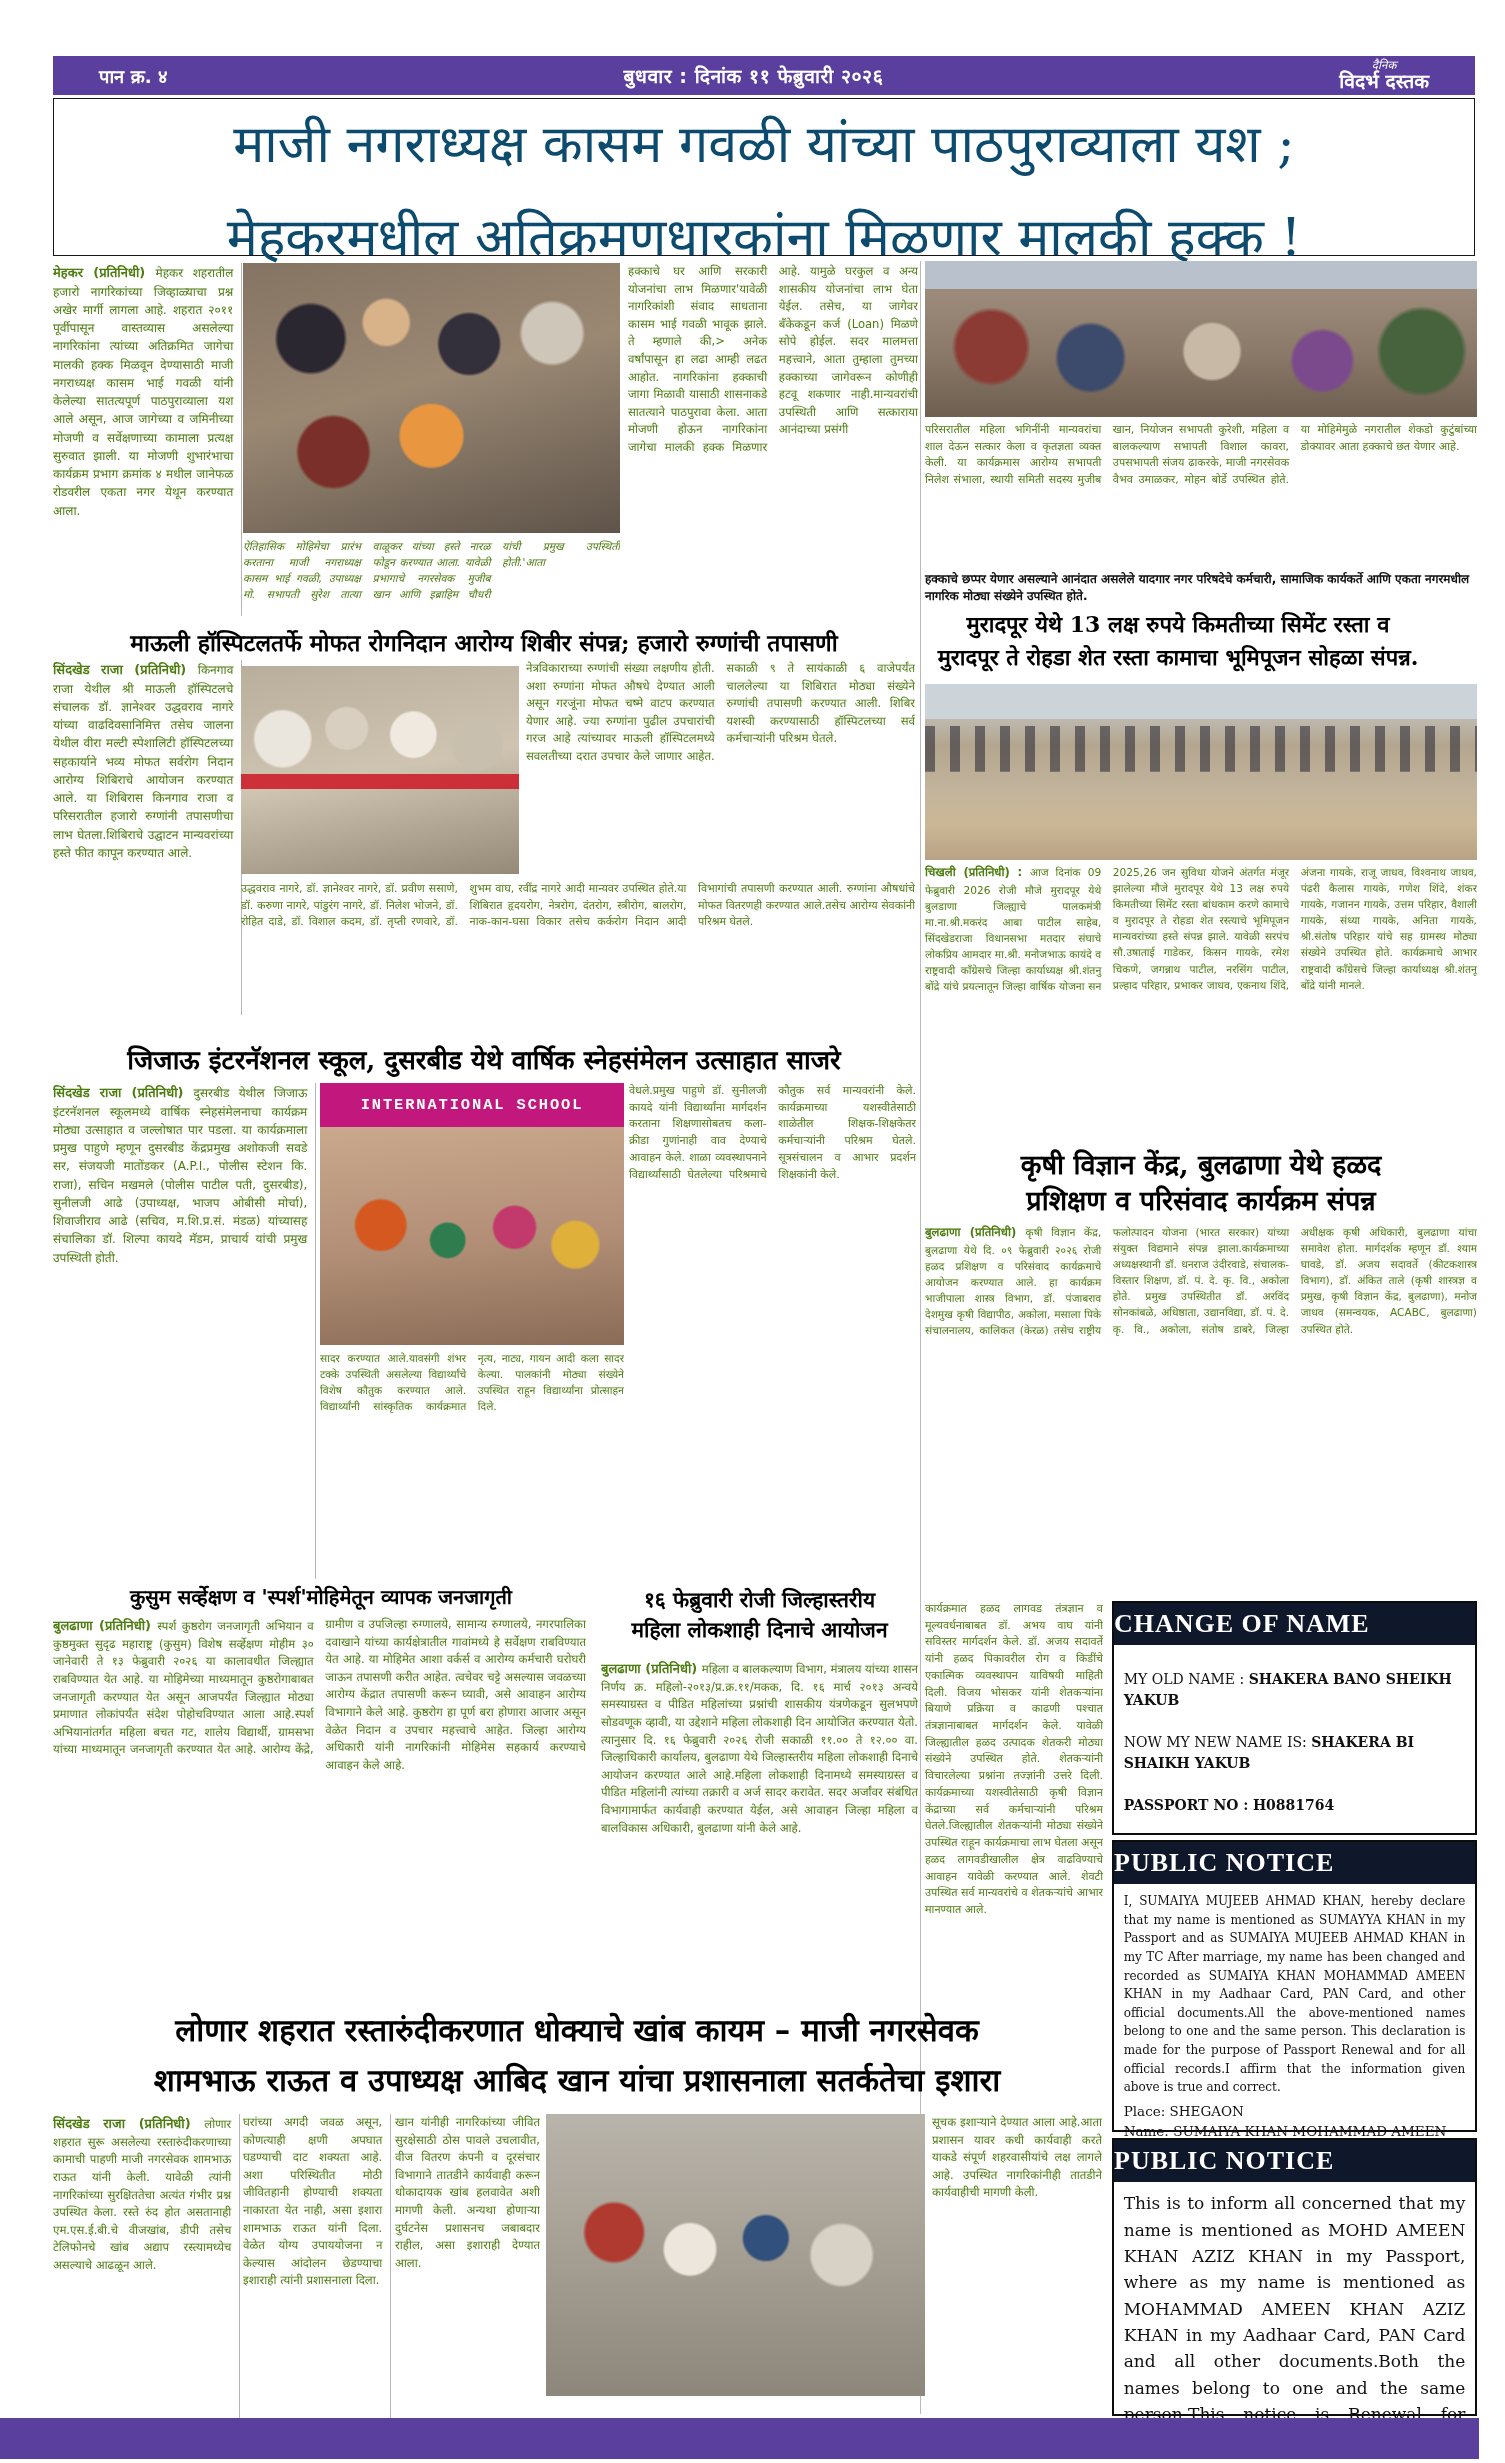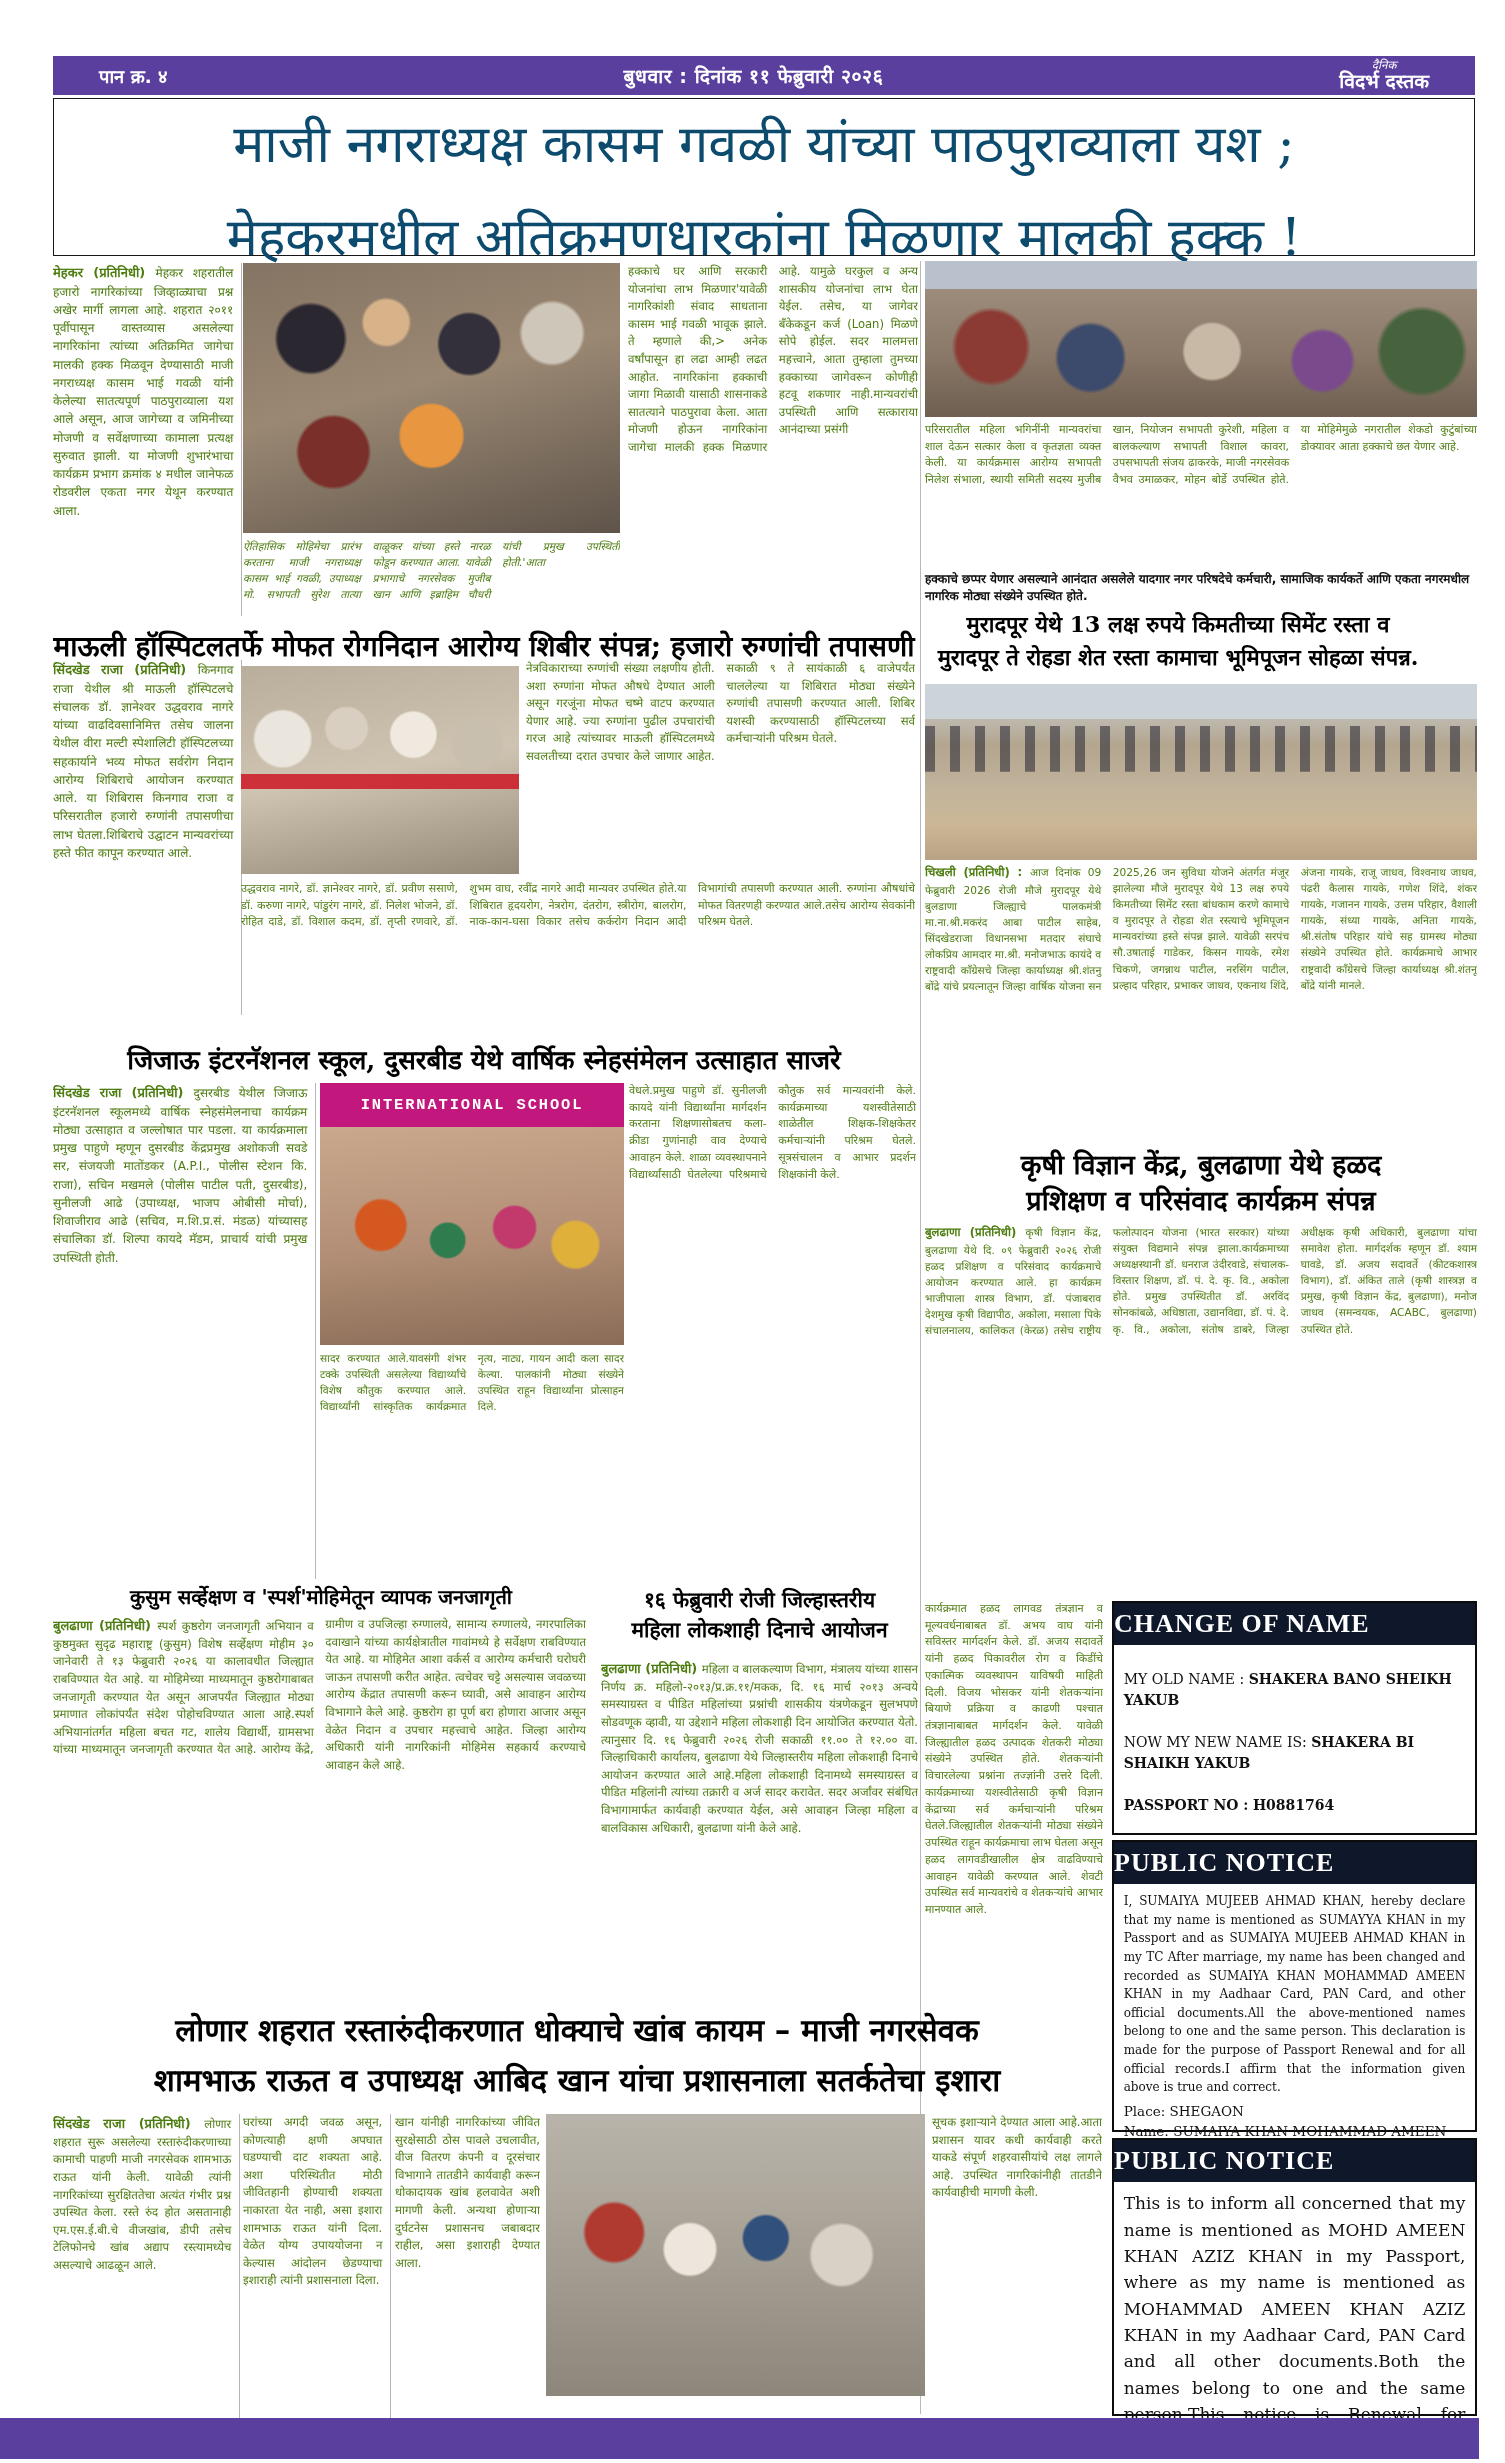--- a/index.html
+++ b/index.html
@@ -125,21 +125,21 @@
   </div>
   <div class="abs ph ph1" style="left:243px;top:263px;width:377px;height:270px;"></div>
   <div class="abs body-txt just cols3" style="left:243px;top:538px;width:377px;height:79px;font-size:10.6px;font-style:italic;">ऐतिहासिक मोहिमेचा प्रारंभ करताना माजी नगराध्यक्ष कासम भाई गवळी, उपाध्यक्ष मो. सभापती सुरेश तात्या वाळूकर यांच्या हस्ते नारळ फोडून करण्यात आला. यावेळी प्रभागाचे नगरसेवक मुजीब खान आणि इब्राहिम चौधरी यांची प्रमुख उपस्थिती होती.'आता</div>
   <div class="abs body-txt just cols2" style="left:628px;top:263px;width:290px;height:353px;font-size:11.6px;">हक्काचे घर आणि सरकारी योजनांचा लाभ मिळणार'यावेळी नागरिकांशी संवाद साधताना कासम भाई गवळी भावूक झाले. ते म्हणाले की,&gt; अनेक वर्षांपासून हा लढा आम्ही लढत आहोत. नागरिकांना हक्काची जागा मिळावी यासाठी शासनाकडे सातत्याने पाठपुरावा केला. आता मोजणी होऊन नागरिकांना जागेचा मालकी हक्क मिळणार आहे. यामुळे घरकुल व अन्य शासकीय योजनांचा लाभ घेता येईल. तसेच, या जागेवर बँकेकडून कर्ज (Loan) मिळणे सोपे होईल. सदर मालमत्ता महत्त्वाने, आता तुम्हाला तुमच्या हक्काच्या जागेवरून कोणीही हटवू शकणार नाही.मान्यवरांची उपस्थिती आणि सत्काराया आनंदाच्या प्रसंगी</div>
   <div class="abs ph ph2" style="left:925px;top:261px;width:552px;height:156px;"></div>
   <div class="abs body-txt just cols3" style="left:925px;top:422px;width:552px;height:145px;font-size:11px;">परिसरातील महिला भगिनींनी मान्यवरांचा शाल देऊन सत्कार केला व कृतज्ञता व्यक्त केली. या कार्यक्रमास आरोग्य सभापती निलेश संभाला, स्थायी समिती सदस्य मुजीब खान, नियोजन सभापती कुरेशी, महिला व बालकल्याण सभापती विशाल कावरा, उपसभापती संजय ढाकरके, माजी नगरसेवक वैभव उमाळकर, मोहन बोर्डे उपस्थित होते. या मोहिमेमुळे नगरातील शेकडो कुटुंबांच्या डोक्यावर आता हक्काचे छत येणार आहे.</div>
   <div class="abs caption" style="left:925px;top:571px;width:552px;height:46px;">हक्काचे छप्पर येणार असल्याने आनंदात असलेले यादगार नगर परिषदेचे कर्मचारी, सामाजिक कार्यकर्ते आणि एकता नगरमधील नागरिक मोठ्या संख्येने उपस्थित होते.</div>
 
   <div class="abs vline" style="left:920px;top:261px;height:2153px;"></div>
 
-  <div class="abs hl" style="left:53px;top:626px;width:862px;height:29px;font-size:28px;">माऊली हॉस्पिटलतर्फे मोफत रोगनिदान आरोग्य शिबीर संपन्न; हजारो रुग्णांची तपासणी</div>
+  <div class="abs hl" style="left:53px;top:626px;width:862px;height:29px;font-size:23px;">माऊली हॉस्पिटलतर्फे मोफत रोगनिदान आरोग्य शिबीर संपन्न; हजारो रुग्णांची तपासणी</div>
   <div class="abs body-txt just rule-r" style="left:53px;top:660px;width:189px;height:355px;">
     <span class="dateline">सिंदखेड राजा (प्रतिनिधी) </span>
     <span>किनगाव राजा येथील श्री माऊली हॉस्पिटलचे संचालक डॉ. ज्ञानेश्वर उद्धवराव नागरे यांच्या वाढदिवसानिमित्त तसेच जालना येथील वीरा मल्टी स्पेशालिटी हॉस्पिटलच्या सहकार्याने भव्य मोफत सर्वरोग निदान आरोग्य शिबिराचे आयोजन करण्यात आले. या शिबिरास किनगाव राजा व परिसरातील हजारो रुग्णांनी तपासणीचा लाभ घेतला.शिबिराचे उद्घाटन मान्यवरांच्या हस्ते फीत कापून करण्यात आले.</span>
   </div>
   <div class="abs ph ph3" style="left:241px;top:666px;width:278px;height:208px;"></div>
   <div class="abs body-txt just cols2" style="left:526px;top:660px;width:389px;height:216px;font-size:11.6px;">नेत्रविकाराच्या रुग्णांची संख्या लक्षणीय होती. अशा रुग्णांना मोफत औषधे देण्यात आली असून गरजूंना मोफत चष्मे वाटप करण्यात येणार आहे. ज्या रुग्णांना पुढील उपचारांची गरज आहे त्यांच्यावर माऊली हॉस्पिटलमध्ये सवलतीच्या दरात उपचार केले जाणार आहेत. सकाळी ९ ते सायंकाळी ६ वाजेपर्यंत चाललेल्या या शिबिरात मोठ्या संख्येने रुग्णांची तपासणी करण्यात आली. शिबिर यशस्वी करण्यासाठी हॉस्पिटलच्या सर्व कर्मचाऱ्यांनी परिश्रम घेतले.</div>
   <div class="abs body-txt just cols3" style="left:241px;top:881px;width:674px;height:133px;font-size:11px;">उद्धवराव नागरे, डॉ. ज्ञानेश्वर नागरे, डॉ. प्रवीण ससाणे, डॉ. करुणा नागरे, पांडुरंग नागरे, डॉ. निलेश भोजने, डॉ. रोहित दाडे, डॉ. विशाल कदम, डॉ. तृप्ती रणवारे, डॉ. शुभम वाघ, रवींद्र नागरे आदी मान्यवर उपस्थित होते.या शिबिरात हृदयरोग, नेत्ररोग, दंतरोग, स्त्रीरोग, बालरोग, नाक-कान-घसा विकार तसेच कर्करोग निदान आदी विभागांची तपासणी करण्यात आली. रुग्णांना औषधांचे मोफत वितरणही करण्यात आले.तसेच आरोग्य सेवकांनी परिश्रम घेतले.</div>
 
   <div class="abs hl" style="left:902px;top:608px;width:552px;height:71px;font-size:22px;line-height:1.5;">
     <div>मुरादपूर येथे 13 लक्ष रुपये किमतीच्या सिमेंट रस्ता व</div>

